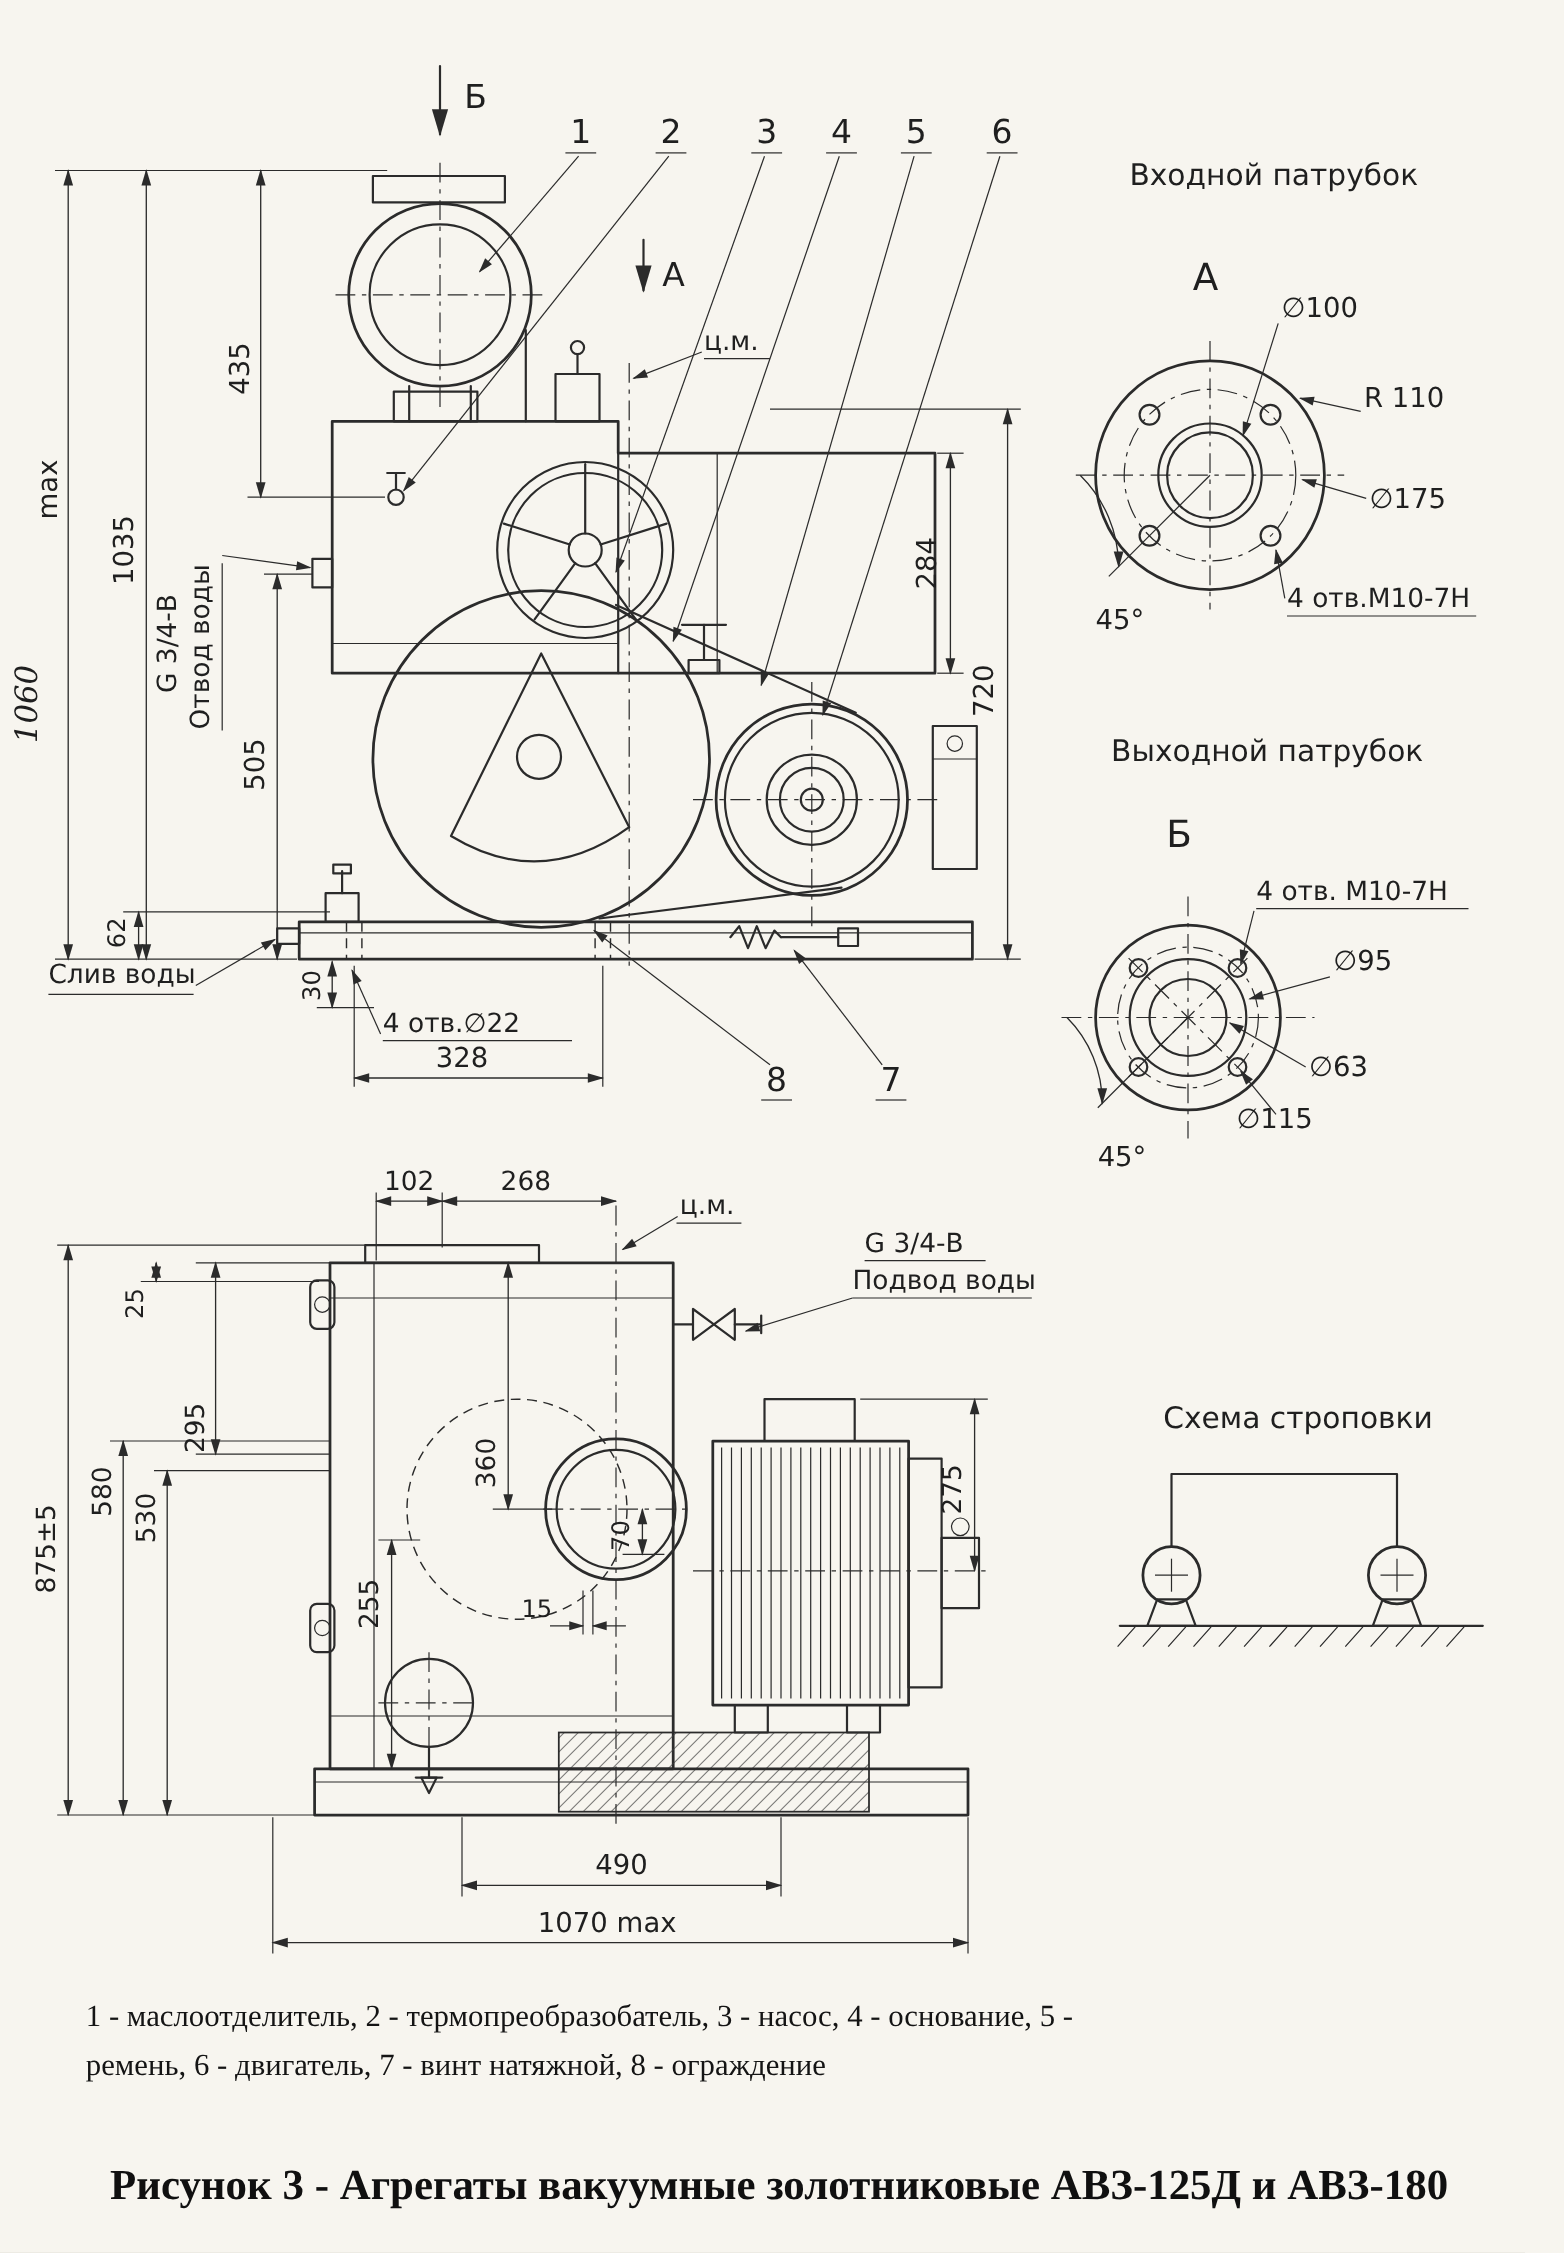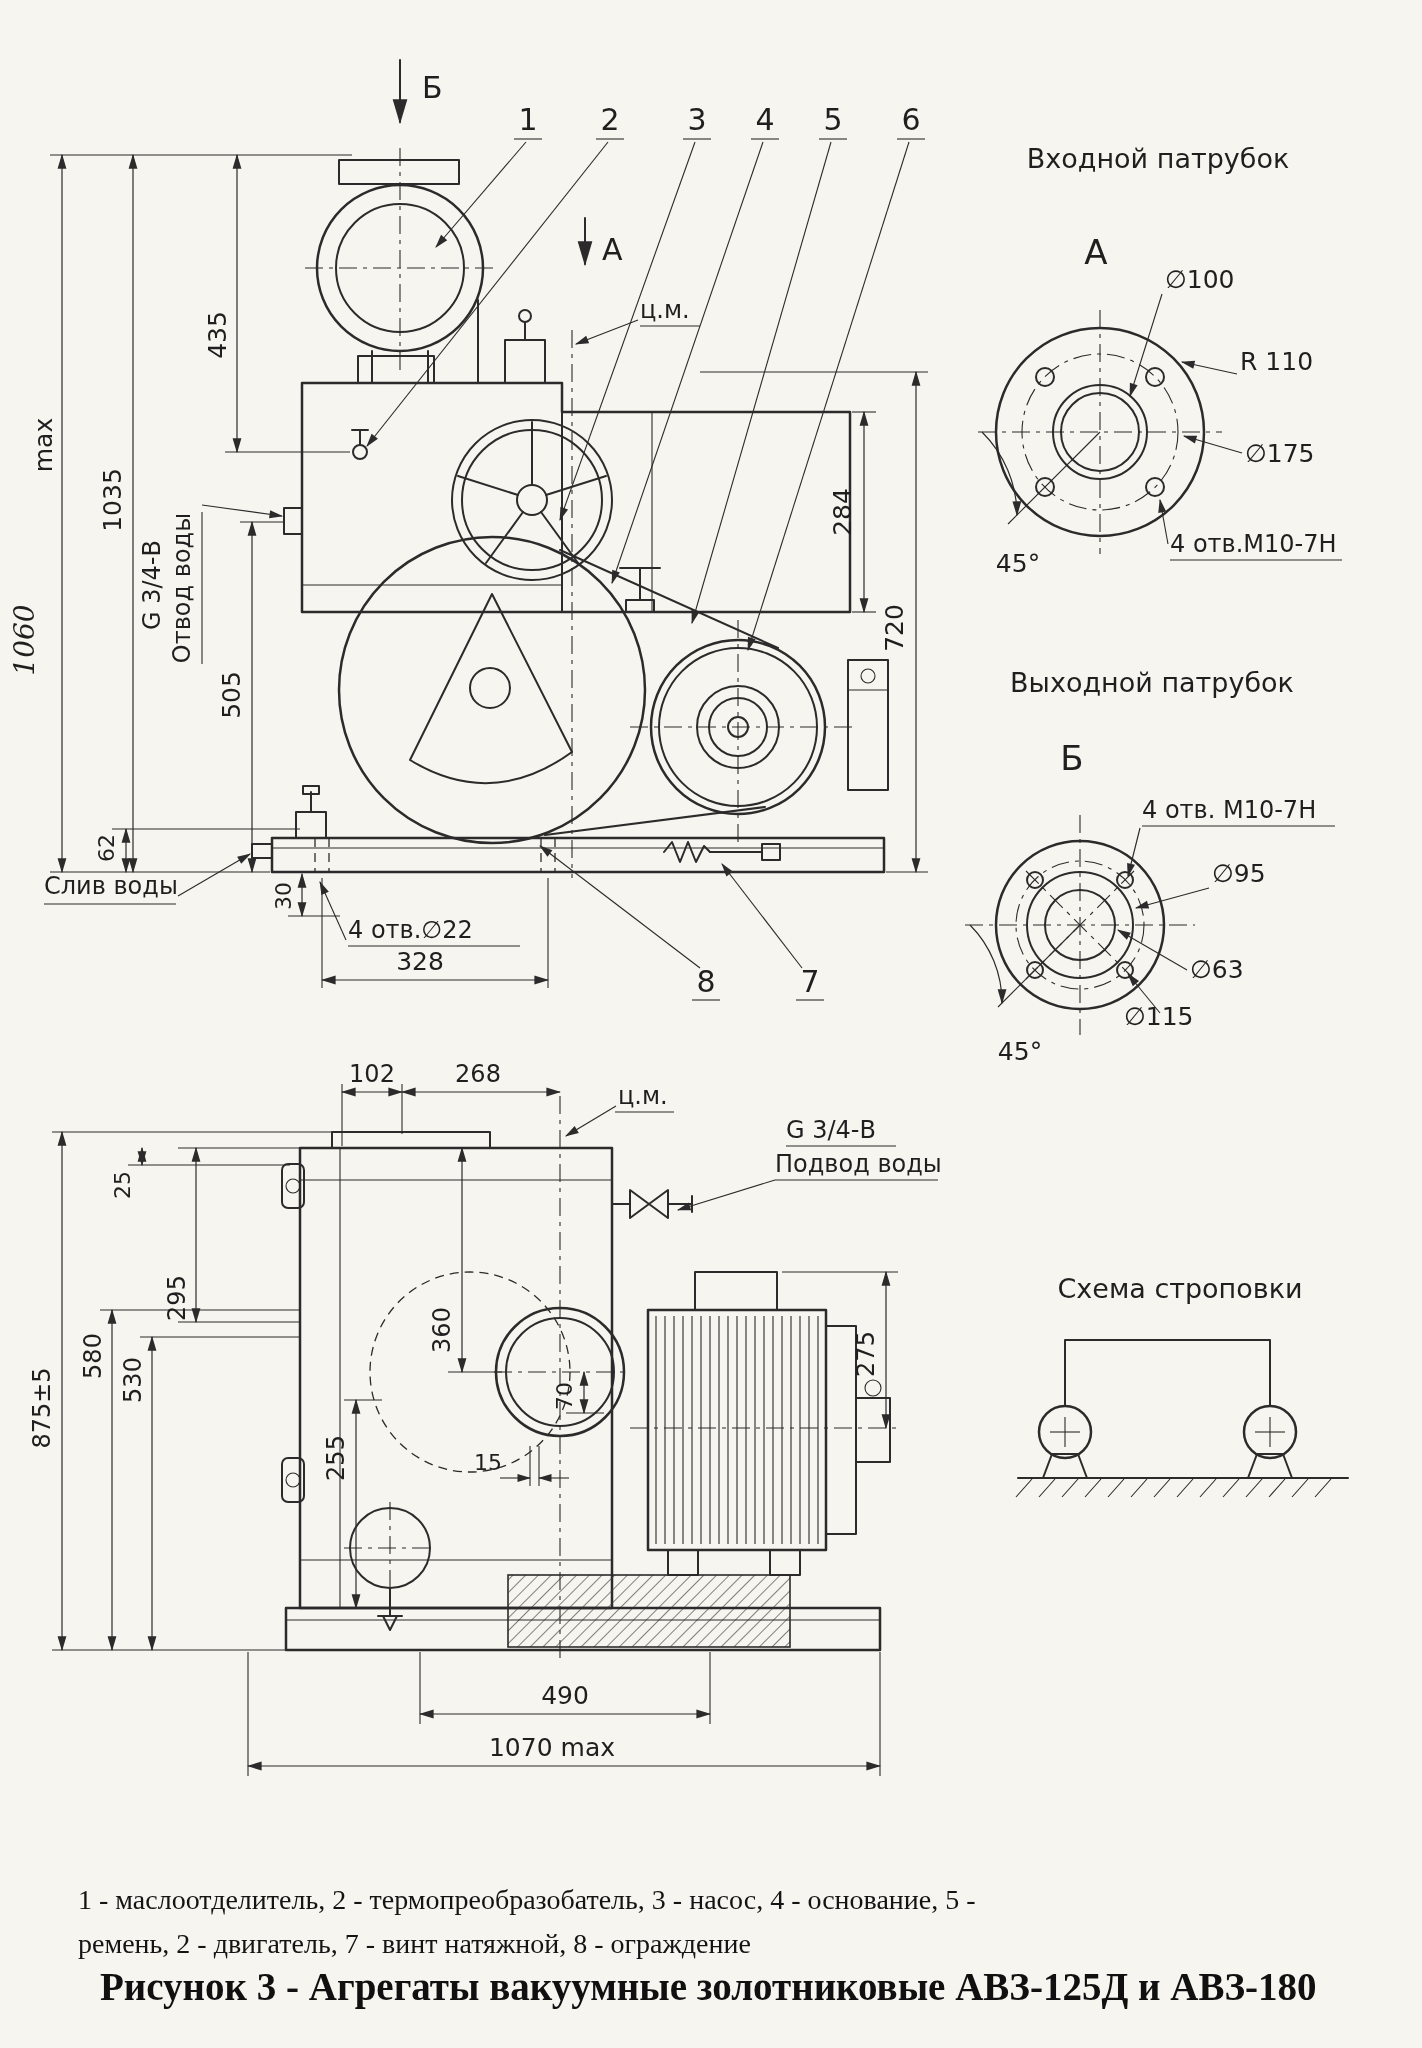--- a/index.html
+++ b/index.html
@@ -14,21 +14,21 @@
   .t30{font-size:30px;}
   .t34{font-size:34px;}
   .hand{font-family:"DejaVu Serif",serif;font-style:italic;font-size:28px;}
   .mid{text-anchor:middle;}
   .ln{stroke:#2b2b2b;stroke-width:2;fill:none;stroke-linecap:round;stroke-linejoin:round;}
   .ln2{stroke:#2b2b2b;stroke-width:2.5;fill:none;stroke-linejoin:round;}
   .thin{stroke:#2b2b2b;stroke-width:1.1;fill:none;}
   .dim{stroke:#2b2b2b;stroke-width:1.2;fill:none;}
   .cl{stroke:#2b2b2b;stroke-width:1.1;fill:none;stroke-dasharray:18 6 4 6;}
   .dash{stroke:#2b2b2b;stroke-width:1.3;fill:none;stroke-dasharray:9 6;}
-  .legend{position:absolute;left:78px;top:1878px;width:1280px;
+  .legend{position:absolute;left:78px;top:1812px;width:1280px;
           font-family:"Liberation Serif",serif;font-size:28px;line-height:1.58;color:#141414;}
   .caption{position:absolute;left:100px;top:1964px;font-family:"Liberation Serif",serif;
            font-size:39px;font-weight:bold;color:#101010;}
 </style>
 </head>
 <body>
 
 <div class="page">
 <svg width="1422" height="2048" viewBox="0 0 1422 2048">
   <defs>
@@ -415,17 +415,17 @@
     <line class="thin" x1="1270" y1="1417" x2="1270" y2="1447"></line>
     <path class="ln" d="M1043 1478 L1052 1454 L1078 1454 L1087 1478 Z"></path>
     <path class="ln" d="M1248 1478 L1257 1454 L1283 1454 L1292 1478 Z"></path>
     <line class="ln" x1="1018" y1="1478" x2="1348" y2="1478"></line>
     <path class="thin" d="M1032 1479L1016 1497M1055 1479L1039 1497M1078 1479L1062 1497M1101 1479L1085 1497M1124 1479L1108 1497M1147 1479L1131 1497M1170 1479L1154 1497M1193 1479L1177 1497M1216 1479L1200 1497M1239 1479L1223 1497M1262 1479L1246 1497M1285 1479L1269 1497M1308 1479L1292 1497M1331 1479L1315 1497"></path>
   </g>
 </svg>
 
 <div class="legend">
   <div>1 - маслоотделитель, 2 - термопреобразобатель, 3 - насос, 4 - основание, 5 -</div>
-  <div>ремень,  2 - двигатель, 7 - винт натяжной, 8 - ограждение</div>
+  <div>ремень,  6 - двигатель, 7 - винт натяжной, 8 - ограждение</div>
 </div>
 
 <div class="caption">Рисунок 3 - Агрегаты вакуумные золотниковые АВЗ-125Д и АВЗ-180</div>
 </div>
 
 </body></html>

